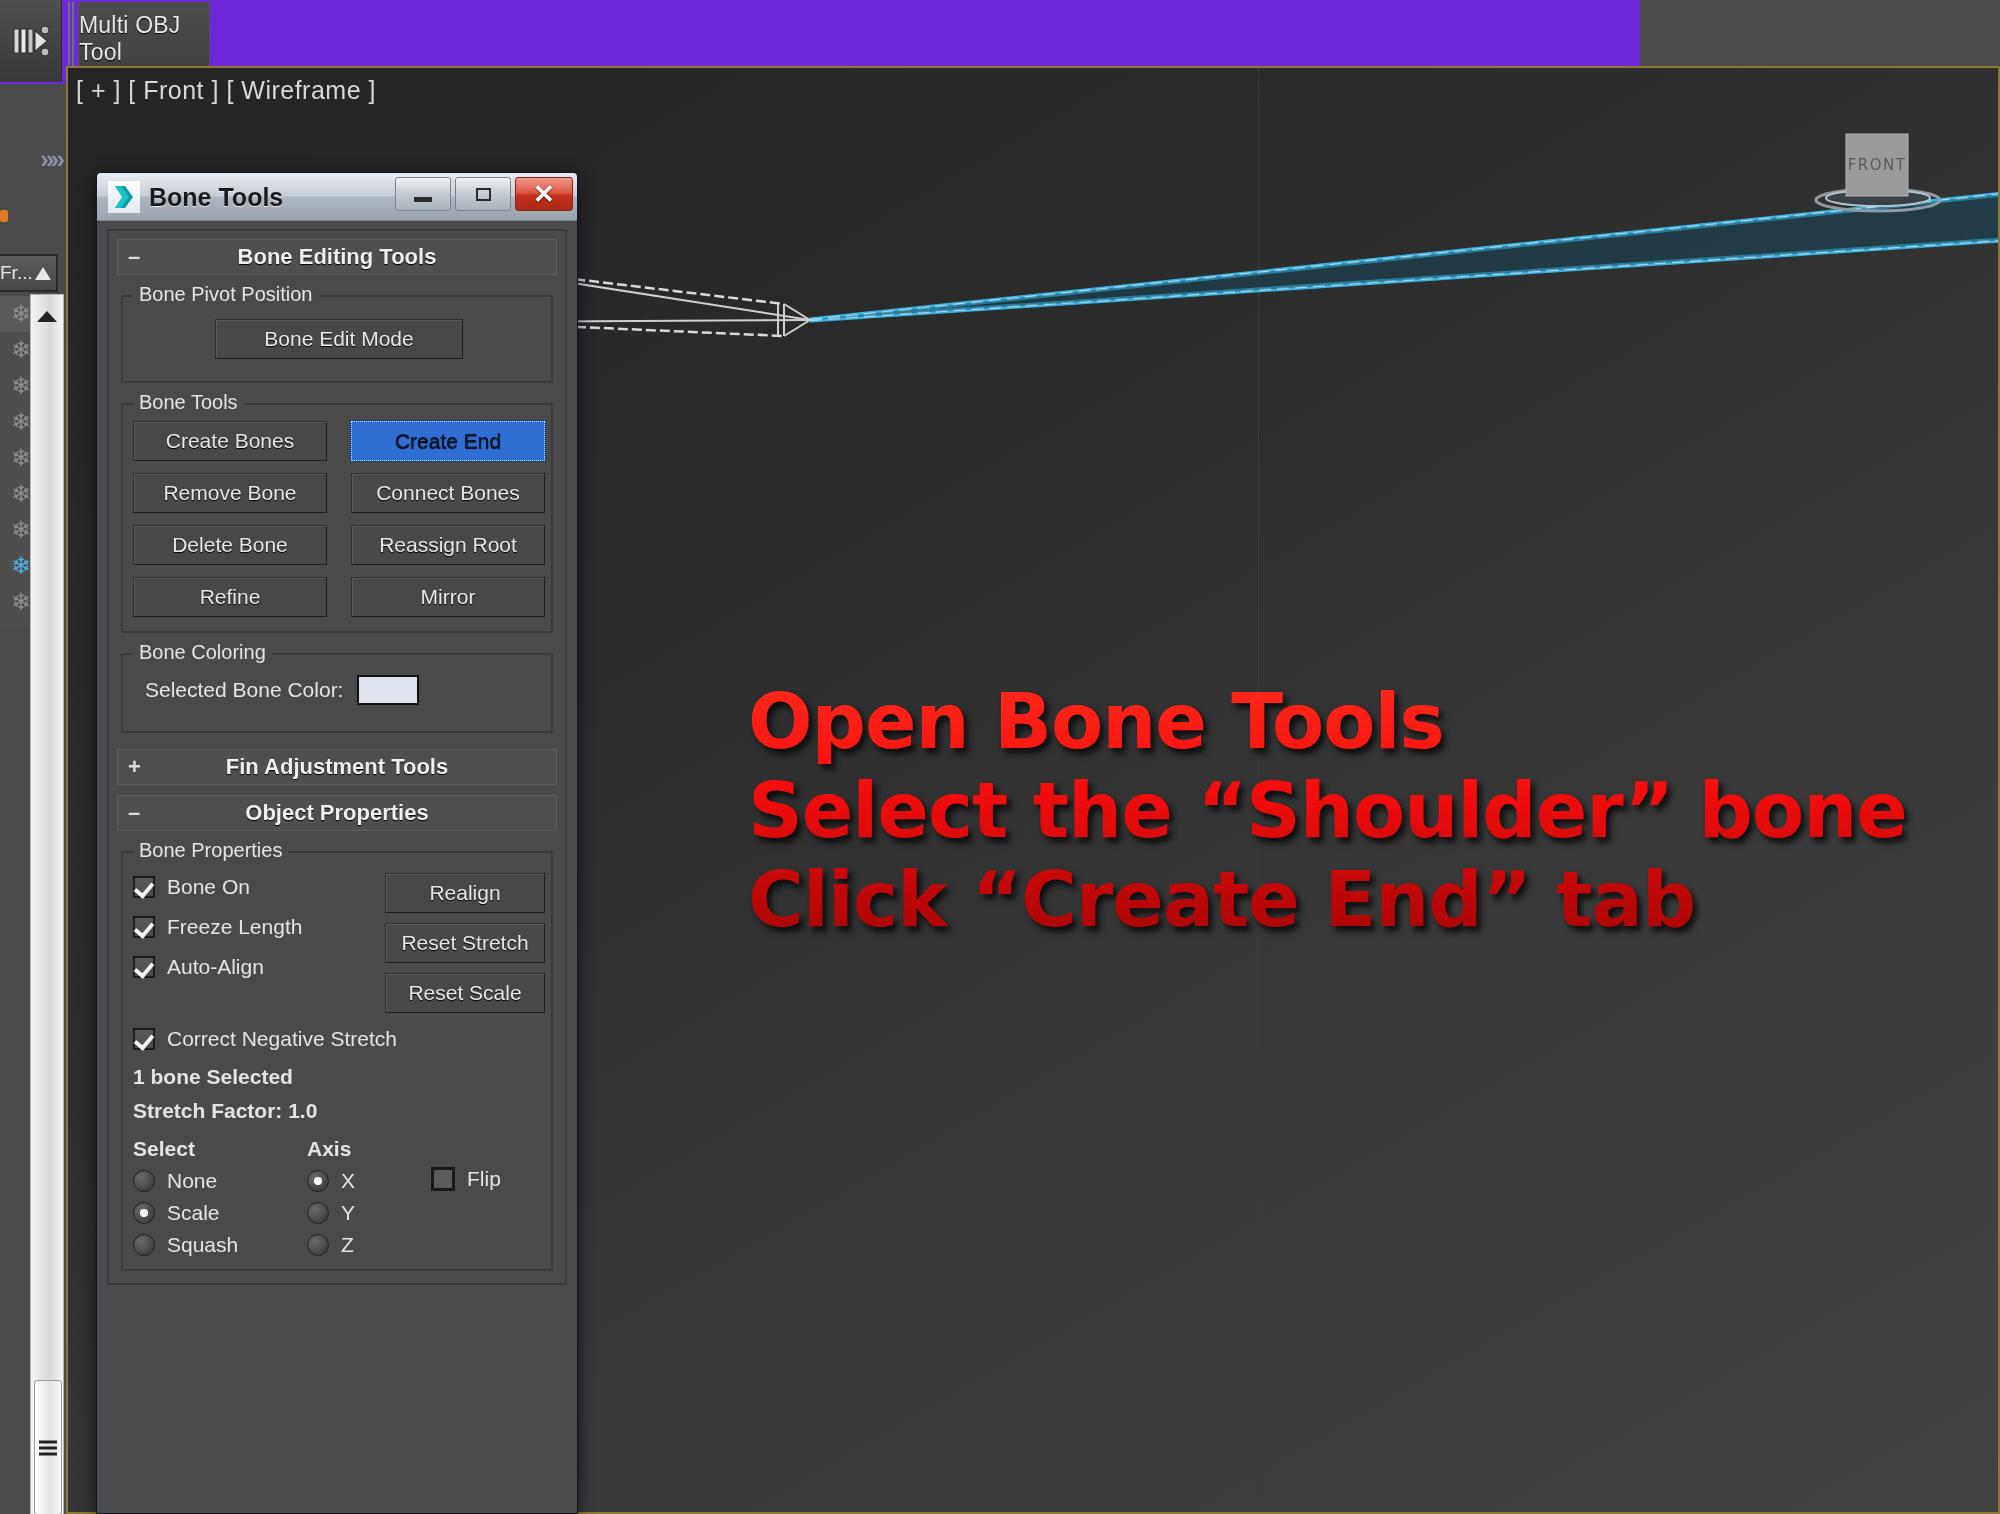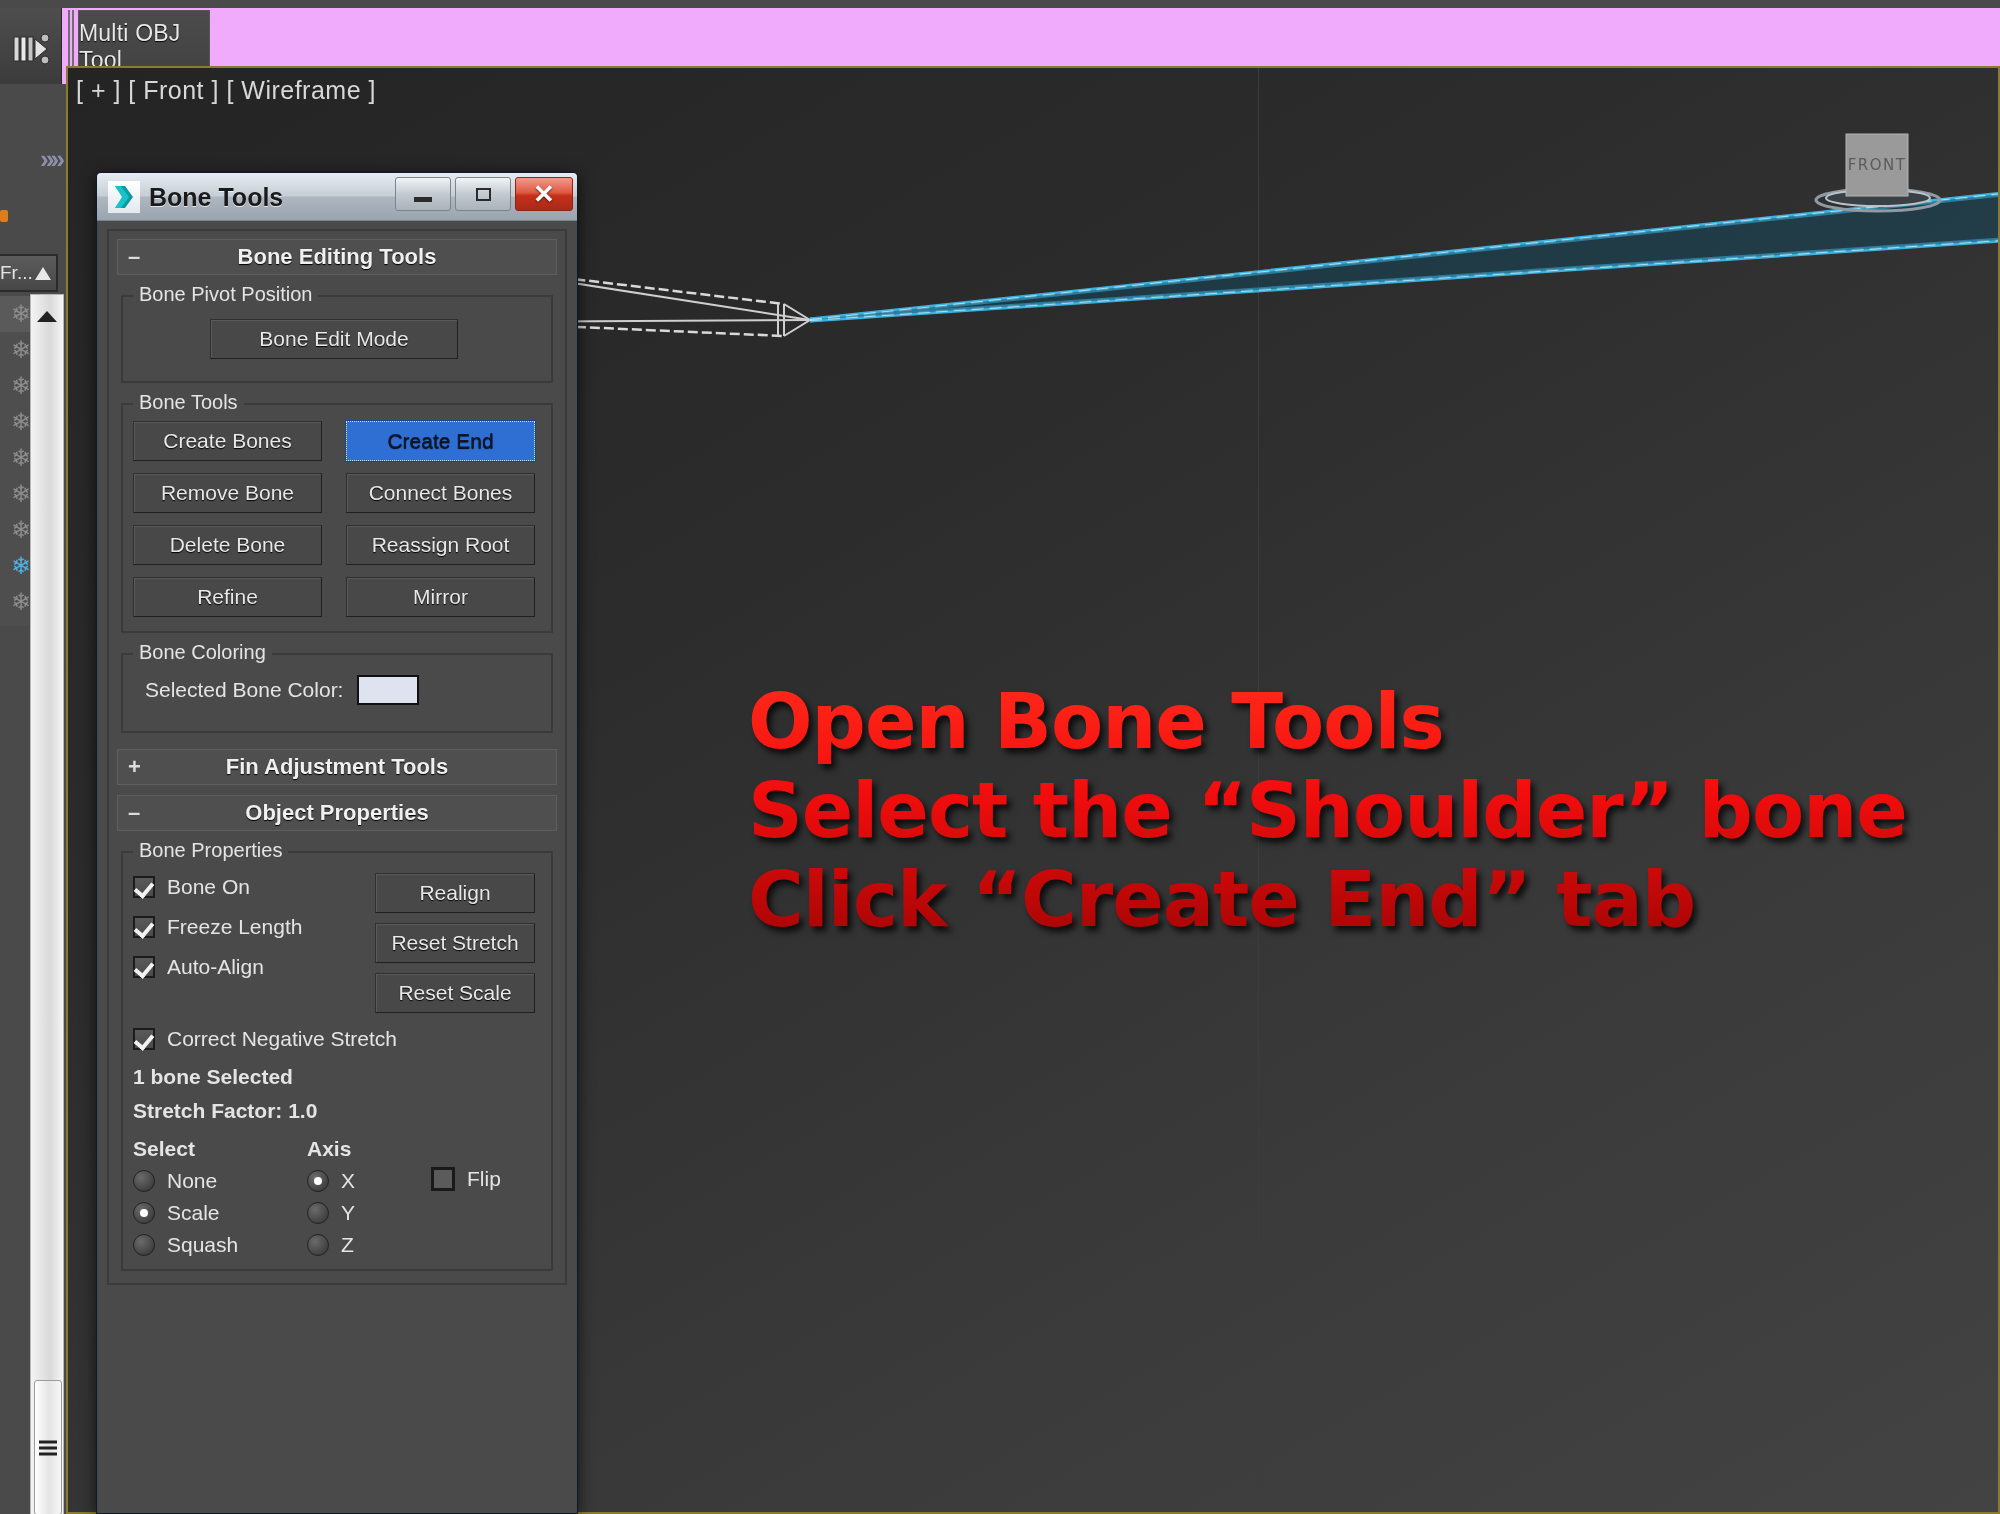--- a/index.html
+++ b/index.html
@@ -6,22 +6,22 @@
   html, body {
     width: 2000px; height: 1514px;
     background: #4a4a4a;
     font-family: "Liberation Sans", sans-serif;
     overflow: hidden;
   }
   #root { position: relative; width: 2000px; height: 1514px; }
 
   
   .topbar {
-    position: absolute; left: 0; top: 8px; width: 2000px; height: 84px;
-    background: #f0abfc;
+    position: absolute; left: 0; top: 0; width: 1640px; height: 84px;
+    background: #6d28d9;
   }
   .tb-iconcell {
     position: absolute; left: 0; top: 0; width: 62px; height: 82px;
     background: linear-gradient(180deg,#4e4e4e,#3a3a3a);
     border-right: 1px solid #2a2a2a;
     display: flex; align-items: center; justify-content: center;
   }
   .tb-grip {
     position: absolute; left: 68px; top: 2px; width: 8px; height: 72px;
   }
@@ -204,21 +204,21 @@
   .rollout .rt {
     color: #f0f0f0; font-size: 22px; font-weight: bold;
     text-shadow: 0 1px 1px #000;
   }
 
   
   .grp {
     position: relative;
     border: 2px solid #3a3a3a;
     margin: 20px 4px 14px 4px;
-    padding: 16px 16px 12px 10px;
+    padding: 16px 6px 12px 10px;
   }
   .grp > .lg {
     position: absolute; left: 10px; top: -14px;
     background: #4a4a4a; padding: 0 6px;
     color: #e4e4e4; font-size: 20px; white-space: nowrap;
   }
 
   .btn {
     background: #484848;
     border: 1px solid #2f2f2f;

